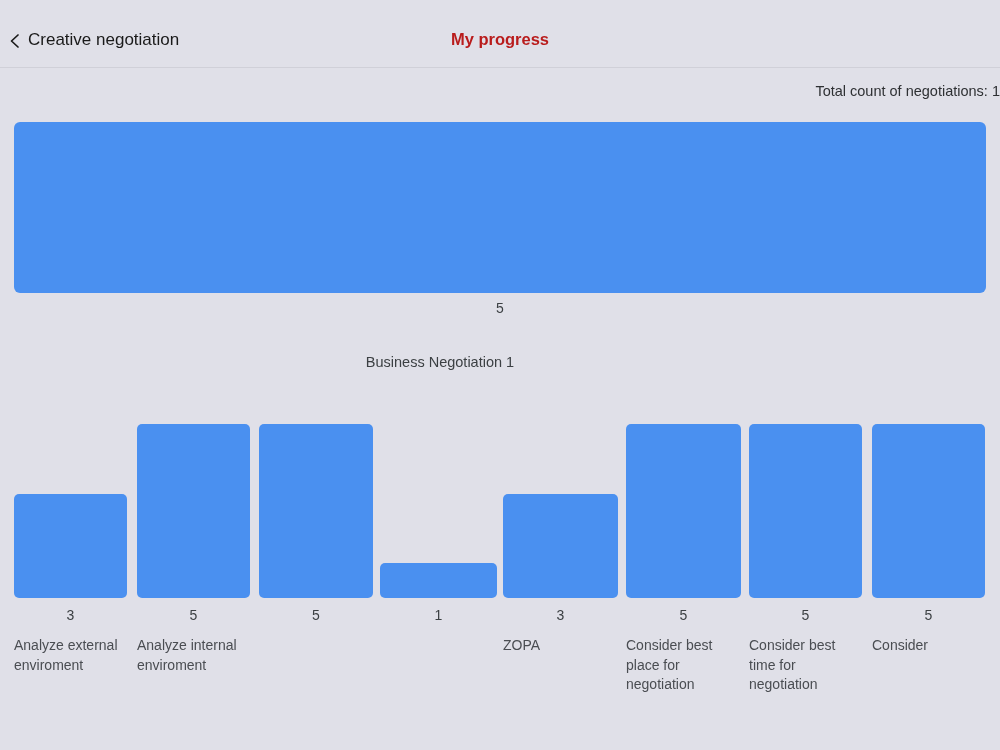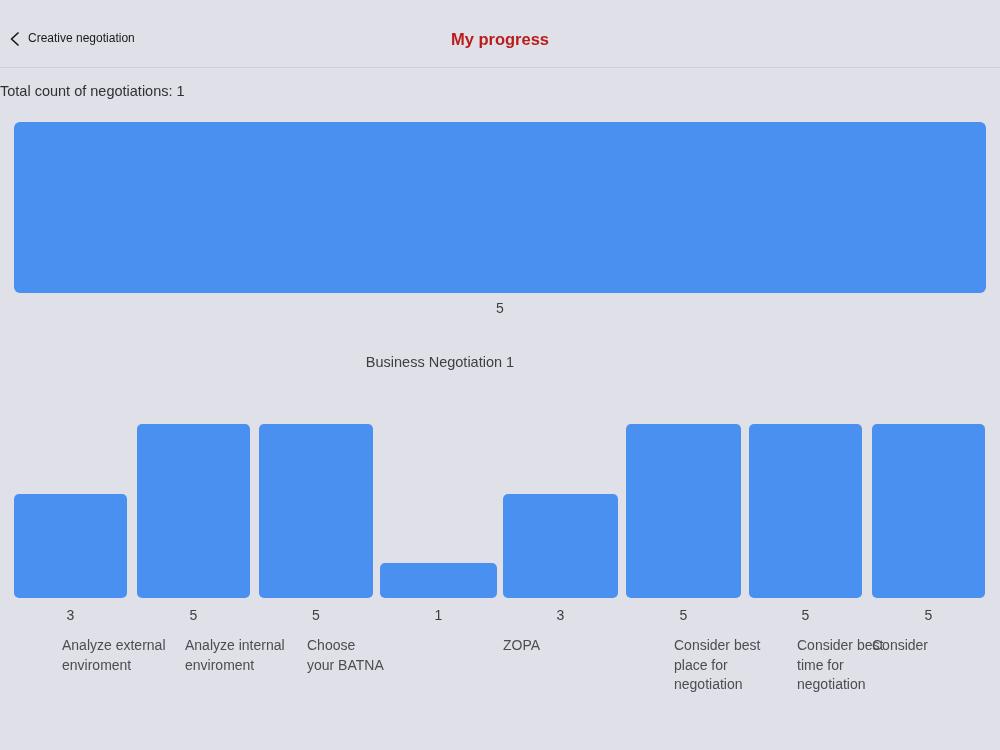--- a/index.html
+++ b/index.html
@@ -45,21 +45,21 @@
 
   .chevron-left {
     width: 13px; height: 13px;
     display: inline-block;
     position: relative;
     top: 0px;
   }
   .chevron-left svg { display: block; }
 
   .nav-back-label {
-    font-size: 12px;
+    font-size: 17px;
     color: #1a1a1a;
     line-height: 1;
     white-space: nowrap;
   }
 
   .nav-title {
     position: absolute;
     left: 0; top: 31px;
     width: 1000px;
     text-align: center;
@@ -67,21 +67,21 @@
     font-weight: bold;
     color: #b91c1c;
     line-height: 1;
   }
 
   
   .summary-line {
     position: absolute;
     left: 0; top: 82px;
     width: 1000px;
-    text-align: left;
+    text-align: right;
     font-size: 14.5px;
     color: #2e3033;
     line-height: 18px;
   }
 
   
   .total-chart {
     position: absolute;
     left: 14px; top: 122px;
     width: 972px;
@@ -160,21 +160,21 @@
     position: absolute;
     top: 212px;
     left: 0;
     width: 100%;
     font-size: 14px;
     color: #4a4d52;
     line-height: 19.5px;
     white-space: pre-line;
   }
   .bar-label.center { }
-  .bar-label.left   { text-align: left; margin-left: 48px; }
+  .bar-label.left   { text-align: left; }
 </style>
 </head>
 <body>
 
 <div id="app">
 
   <div class="nav-bar">
 
     <div class="nav-back">
       <span class="chevron-left">
@@ -212,22 +212,20 @@
         </div>
         <div class="bar-value">5</div>
         <div class="bar-label left">Analyze internal
 enviroment</div>
       </div>
       <div class="bar-col" style="left: 259px; width: 114px;">
         <div class="bar-plot">
           <div class="bar-rect" style="height: 174px; background: rgb(74, 144, 240);"></div>
         </div>
         <div class="bar-value">5</div>
-        <div class="bar-label left">Choose
-your BATNA</div>
       </div>
       <div class="bar-col" style="left: 380px; width: 117px;">
         <div class="bar-plot">
           <div class="bar-rect" style="height: 35px; background: rgb(74, 144, 240);"></div>
         </div>
         <div class="bar-value">1</div>
       </div>
       <div class="bar-col" style="left: 503px; width: 115px;">
         <div class="bar-plot">
           <div class="bar-rect" style="height: 104px; background: rgb(74, 144, 240);"></div>

